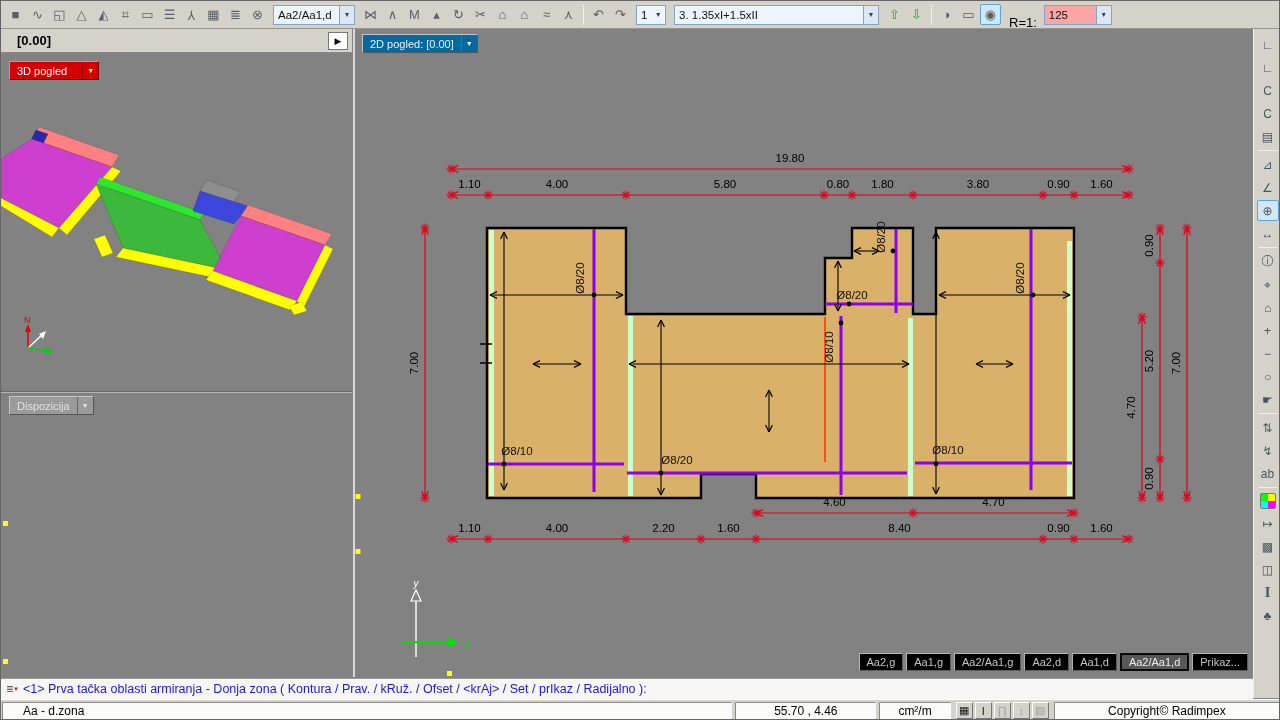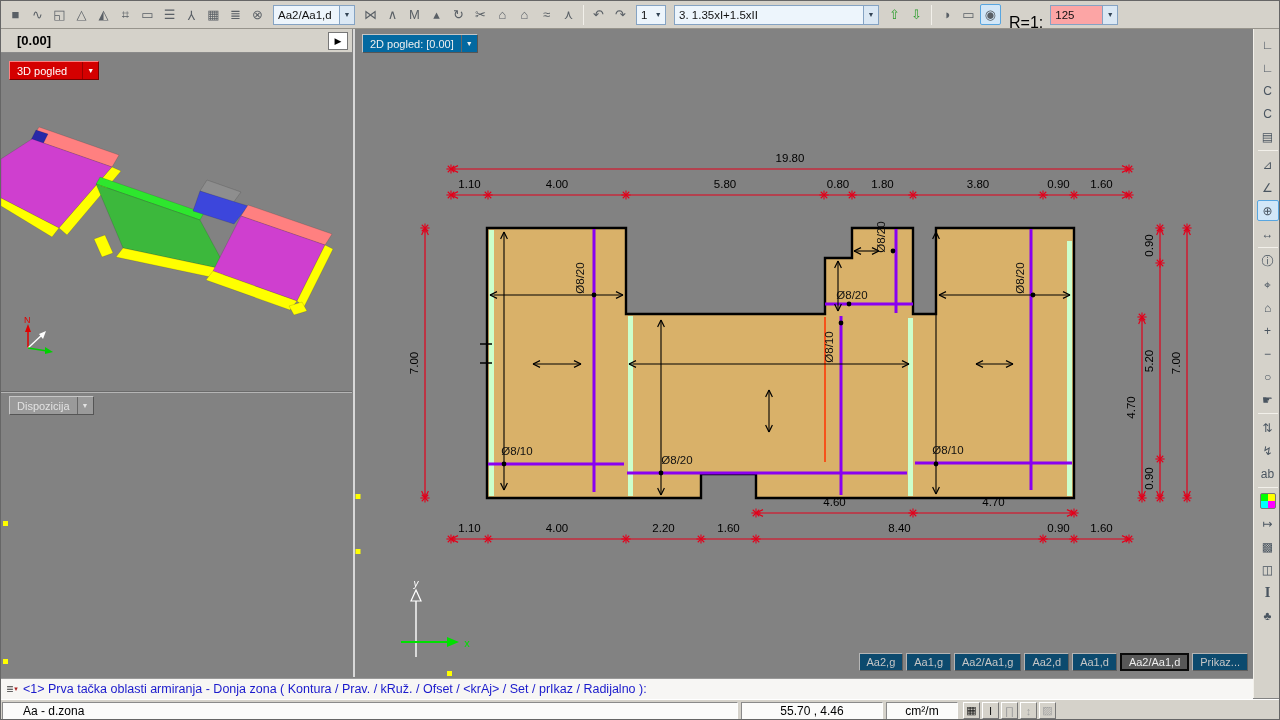--- a/index.html
+++ b/index.html
@@ -17,21 +17,21 @@
   .tbi.selected{border:1px solid #58a6e0;background:#d2e7f8;}
   .c-green{color:#2e9e2e;}
   .c-red{color:#c33;}
   .c-blue{color:#3a66b0;}
   .combo{height:20px;background:#edf5fc;border:1px solid #85a3c3;display:flex;align-items:center;
          font-size:11.5px;color:#111;margin:0 3px;}
   .combo .val{padding:0 4px;white-space:nowrap;flex:1;}
   .combo .arr{width:15px;height:100%;border-left:1px solid #85a3c3;background:#dbe8f4;
               display:flex;align-items:center;justify-content:center;font-size:7px;color:#345;}
   .spin{width:30px;}
-  .lbl{font-size:16px;color:#000;margin:16px 2px 0 6px;}
+  .lbl{font-size:13px;color:#000;margin:16px 2px 0 6px;}
 
   
   .icon-col{position:absolute;left:1252px;top:28px;width:28px;height:669px;background:#d5d2ca;
             border-left:1px solid #f2f0ea;display:flex;flex-direction:column;align-items:center;padding-top:4px;}
   .rci{display:flex;width:22px;height:21px;align-items:center;justify-content:center;
        font-size:12px;color:#4a5560;border:1px solid transparent;margin:1px 0;border-radius:2px;}
   .rci.selected{border:1px solid #58a6e0;background:#d2e7f8;}
   .icon-col .sep{width:20px;height:1px;background:#a8a49c;border-bottom:1px solid #f2f0ea;margin:2px 0;}
   .rci.palette{background:conic-gradient(#ff0 0 25%, #f0f 0 50%, #0ff 0 75%, #0f0 0);
                width:16px;height:16px;border:1px solid #777;margin:3px 0;}
@@ -67,21 +67,21 @@
   .legend{position:absolute;right:1px;top:3px;width:94px;border:1px solid #dcdcdc;background:#686868;}
   .legend-title{height:16px;background:linear-gradient(#bdbdbd,#8f8f8f);border-bottom:1px solid #555;
                 font-size:10px;color:#000;display:flex;align-items:center;justify-content:center;white-space:nowrap;}
   .legend-body{position:relative;padding:2px 0 3px;}
   .legend-row{height:17px;font-size:10.5px;color:#fff;text-align:right;padding-right:32px;line-height:17px;}
   .swatch{position:absolute;right:3px;width:19px;height:14px;border:1px solid #333;}
   .sw0{top:11px;} .sw1{top:31px;}
 
   .tabs{position:absolute;right:5px;bottom:6px;display:flex;gap:3px;}
   .tab{height:18px;padding:0 7px;font-size:11px;display:flex;align-items:center;
-       background:#0c4a6e;color:#c6c6c6;border:1px solid;border-color:#b5b5b5 #5e5e5e #5e5e5e #b5b5b5;}
+       background:#000000;color:#c6c6c6;border:1px solid;border-color:#b5b5b5 #5e5e5e #5e5e5e #b5b5b5;}
   .tab.selected{background:#585858;color:#ededed;border:2px solid #0a0a0a;}
 
   
   .cmdbar{position:absolute;left:0;top:677px;width:1252px;height:21px;background:#f7f6f4;
           border-top:1px solid #999;display:flex;align-items:center;}
   .cmd-icon{width:22px;display:flex;align-items:center;justify-content:center;color:#333;font-size:12px;gap:1px;}
   .cmd-icon .dd{font-size:7px;color:#a22;}
   .cmd-text{font-size:12.5px;color:#1a1acc;white-space:nowrap;}
   .statusbar{position:absolute;left:0;top:698px;width:1280px;height:22px;background:#d5d2ca;
              border-top:1px solid #fff;display:flex;align-items:center;padding:0 1px;}
@@ -557,15 +557,16 @@
     <div class="sfield coords">55.70 , 4.46</div>
     <div class="sfield units">cm²/m</div>
     <div class="st-toggles">
 
     <span class="st-btn active">▦</span>
         <span class="st-btn active">I</span>
         <span class="st-btn">∏</span>
         <span class="st-btn">↕</span>
         <span class="st-btn">▨</span>
       </div>
+    <div class="sfield copy">Copyright© Radimpex</div>
   </div>
 
 </div>
 
 </body></html>

